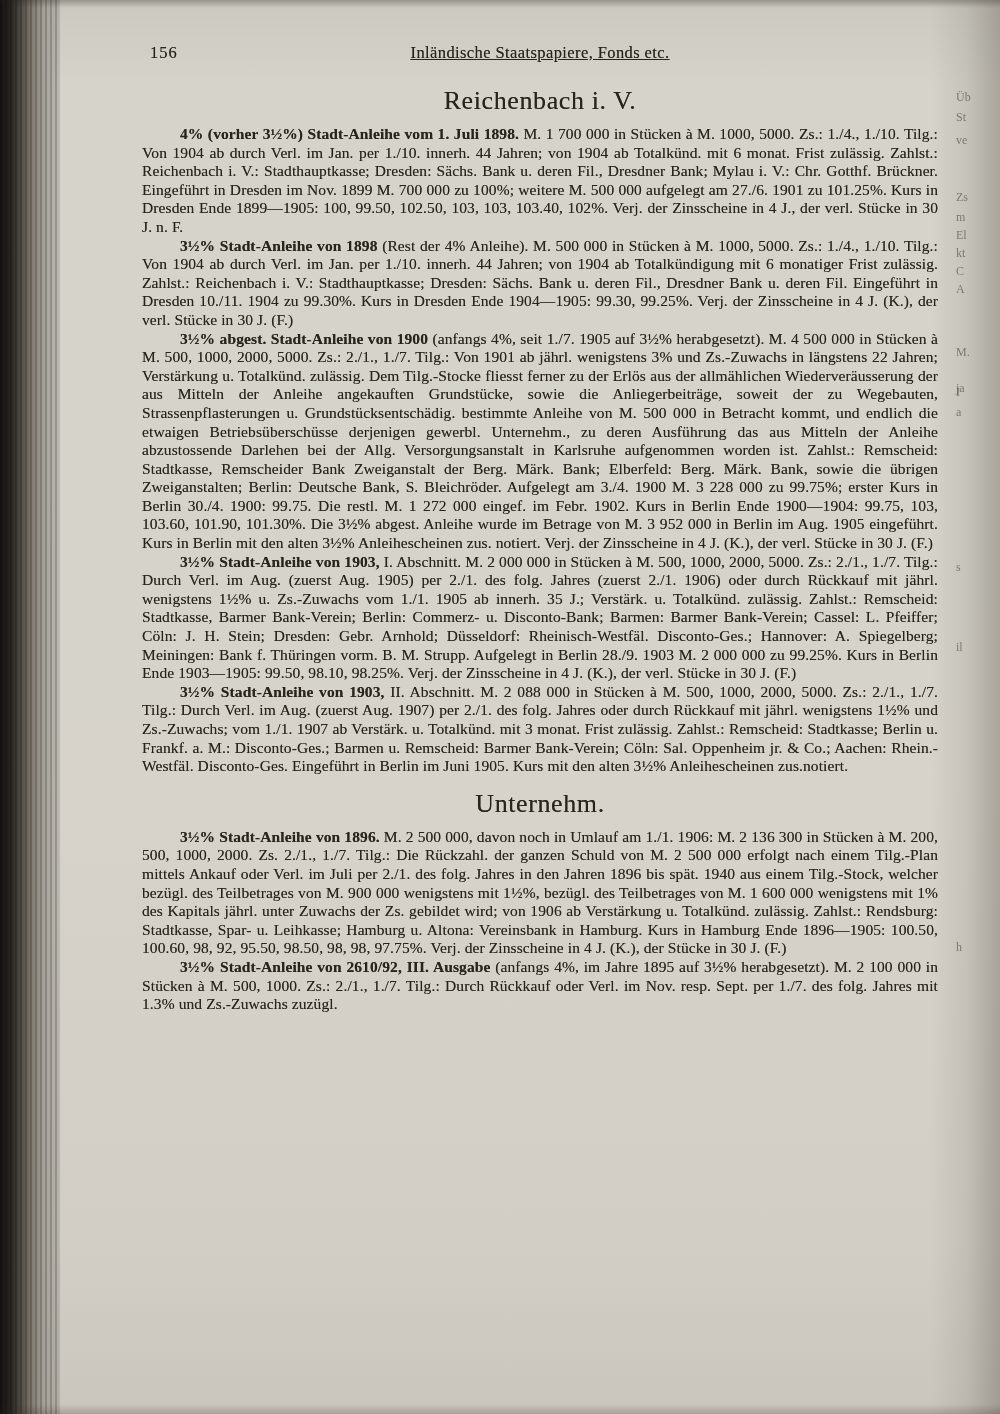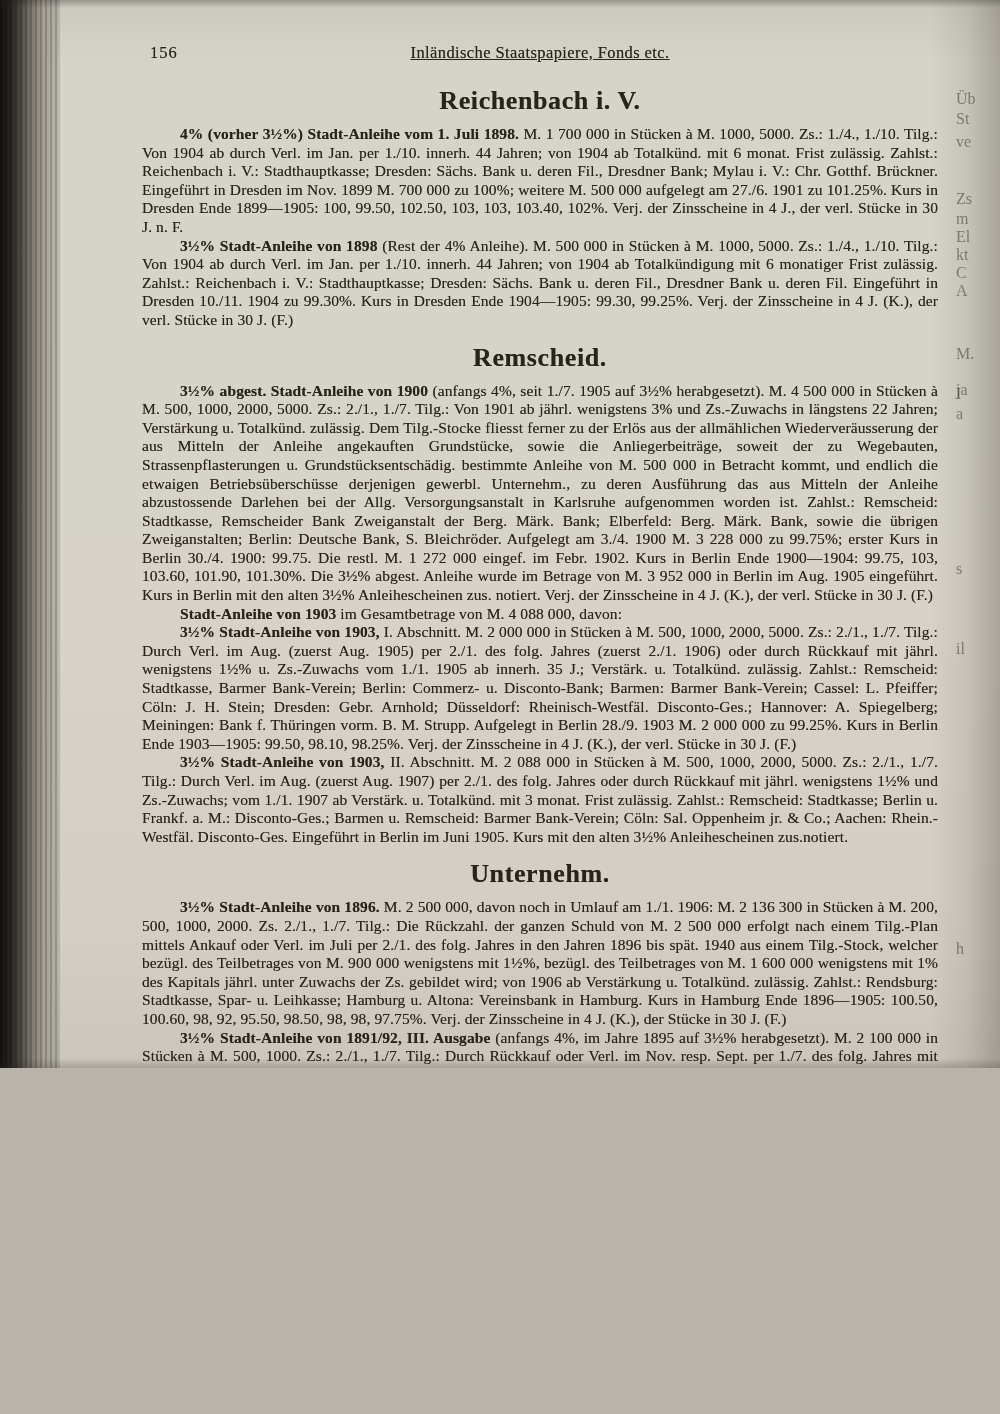--- a/index.html
+++ b/index.html
@@ -3,21 +3,21 @@
 <meta charset="utf-8">
 <style>
   html, body {
     margin: 0;
     padding: 0;
     background: #b8b4ab;
   }
   .page {
     position: relative;
     width: 1000px;
-    height: 1068px;
+    height: 1414px;
     overflow: hidden;
     background:
       linear-gradient(180deg, #cbc8bf 0%, #d6d3ca 6%, #d7d3ca 55%, #d2cec5 88%, #cac6bd 100%);
     font-family: "Liberation Serif", "DejaVu Serif", serif;
     color: #28231b;
   }
   
   .binding-strip {
     position: absolute; left: 0; top: 0; bottom: 0; width: 60px;
     background:
@@ -67,21 +67,21 @@
   }
   .running-title {
     text-align: center;
     letter-spacing: 0.4px;
     text-decoration: underline;
   }
 
   .section-heading {
     font-size: 26px;
     line-height: 30px;
-    font-weight: bold;
+    font-weight: normal;
     text-align: center;
     margin: 13px 0 9px 0;
     letter-spacing: 0.6px;
     text-shadow: 0 0 0.6px rgba(40,35,28,0.6);
   }
   .section-heading:first-of-type { margin-top: 6px; }
 
   p.para {
     margin: 0;
     text-indent: 38px;
@@ -93,21 +93,21 @@
   
   .edge-fragments {
     position: absolute; top: 0; right: 0; bottom: 0; width: 52px;
     overflow: hidden;
     pointer-events: none;
   }
   .edge-fragments span {
     position: absolute;
     left: 8px;
     font-family: "Liberation Serif", "DejaVu Serif", serif;
-    font-size: 16px;
+    font-size: 12px;
     color: #3c372e;
     opacity: 0.55;
     white-space: nowrap;
     filter: blur(0.3px);
   }
 </style>
 </head>
 <body>
 
 <div class="page">
@@ -121,30 +121,28 @@
 
     <div class="page-header">
       <span class="page-number">156</span>
       <div class="running-title">Inländische Staatspapiere, Fonds etc.</div>
     </div>
 
     <h2 class="section-heading">Reichenbach i. V.</h2>
     <p class="para"><b class="lead">4% (vorher 3½%) Stadt-Anleihe vom 1. Juli 1898.</b><span> M. 1 700 000 in Stücken à M. 1000, 5000. Zs.: 1./4., 1./10. Tilg.: Von 1904 ab durch Verl. im Jan. per 1./10. innerh. 44 Jahren; von 1904 ab Totalkünd. mit 6 monat. Frist zulässig. Zahlst.: Reichenbach i. V.: Stadthauptkasse; Dresden: Sächs. Bank u. deren Fil., Dresdner Bank; Mylau i. V.: Chr. Gotthf. Brückner. Eingeführt in Dresden im Nov. 1899 M. 700 000 zu 100%; weitere M. 500 000 aufgelegt am 27./6. 1901 zu 101.25%. Kurs in Dresden Ende 1899—1905: 100, 99.50, 102.50, 103, 103, 103.40, 102%. Verj. der Zinsscheine in 4 J., der verl. Stücke in 30 J. n. F.</span></p>
     <p class="para"><b class="lead">3½% Stadt-Anleihe von 1898</b><span> (Rest der 4% Anleihe). M. 500 000 in Stücken à M. 1000, 5000. Zs.: 1./4., 1./10. Tilg.: Von 1904 ab durch Verl. im Jan. per 1./10. innerh. 44 Jahren; von 1904 ab Totalkündigung mit 6 monatiger Frist zulässig. Zahlst.: Reichenbach i. V.: Stadthauptkasse; Dresden: Sächs. Bank u. deren Fil., Dresdner Bank u. deren Fil. Eingeführt in Dresden 10./11. 1904 zu 99.30%. Kurs in Dresden Ende 1904—1905: 99.30, 99.25%. Verj. der Zinsscheine in 4 J. (K.), der verl. Stücke in 30 J. (F.)</span></p>
 
-    <h2 class="section-heading">Remscheid.</h2>
     <p class="para"><b class="lead">3½% abgest. Stadt-Anleihe von 1900</b><span> (anfangs 4%, seit 1./7. 1905 auf 3½% herabgesetzt). M. 4 500 000 in Stücken à M. 500, 1000, 2000, 5000. Zs.: 2./1., 1./7. Tilg.: Von 1901 ab jährl. wenigstens 3% und Zs.-Zuwachs in längstens 22 Jahren; Verstärkung u. Totalkünd. zulässig. Dem Tilg.-Stocke fliesst ferner zu der Erlös aus der allmählichen Wiederveräusserung der aus Mitteln der Anleihe angekauften Grundstücke, sowie die Anliegerbeiträge, soweit der zu Wegebauten, Strassenpflasterungen u. Grundstücksentschädig. bestimmte Anleihe von M. 500 000 in Betracht kommt, und endlich die etwaigen Betriebsüberschüsse derjenigen gewerbl. Unternehm., zu deren Ausführung das aus Mitteln der Anleihe abzustossende Darlehen bei der Allg. Versorgungsanstalt in Karlsruhe aufgenommen worden ist. Zahlst.: Remscheid: Stadtkasse, Remscheider Bank Zweiganstalt der Berg. Märk. Bank; Elberfeld: Berg. Märk. Bank, sowie die übrigen Zweiganstalten; Berlin: Deutsche Bank, S. Bleichröder. Aufgelegt am 3./4. 1900 M. 3 228 000 zu 99.75%; erster Kurs in Berlin 30./4. 1900: 99.75. Die restl. M. 1 272 000 eingef. im Febr. 1902. Kurs in Berlin Ende 1900—1904: 99.75, 103, 103.60, 101.90, 101.30%. Die 3½% abgest. Anleihe wurde im Betrage von M. 3 952 000 in Berlin im Aug. 1905 eingeführt. Kurs in Berlin mit den alten 3½% Anleihescheinen zus. notiert. Verj. der Zinsscheine in 4 J. (K.), der verl. Stücke in 30 J. (F.)</span></p>
-    <p class="para"><b class="lead">Stadt-Anleihe von 1903</b><span> im Gesamtbetrage von M. 4 088 000, davon:</span></p>
     <p class="para"><b class="lead">3½% Stadt-Anleihe von 1903,</b><span> I. Abschnitt. M. 2 000 000 in Stücken à M. 500, 1000, 2000, 5000. Zs.: 2./1., 1./7. Tilg.: Durch Verl. im Aug. (zuerst Aug. 1905) per 2./1. des folg. Jahres (zuerst 2./1. 1906) oder durch Rückkauf mit jährl. wenigstens 1½% u. Zs.-Zuwachs vom 1./1. 1905 ab innerh. 35 J.; Verstärk. u. Totalkünd. zulässig. Zahlst.: Remscheid: Stadtkasse, Barmer Bank-Verein; Berlin: Commerz- u. Disconto-Bank; Barmen: Barmer Bank-Verein; Cassel: L. Pfeiffer; Cöln: J. H. Stein; Dresden: Gebr. Arnhold; Düsseldorf: Rheinisch-Westfäl. Disconto-Ges.; Hannover: A. Spiegelberg; Meiningen: Bank f. Thüringen vorm. B. M. Strupp. Aufgelegt in Berlin 28./9. 1903 M. 2 000 000 zu 99.25%. Kurs in Berlin Ende 1903—1905: 99.50, 98.10, 98.25%. Verj. der Zinsscheine in 4 J. (K.), der verl. Stücke in 30 J. (F.)</span></p>
     <p class="para"><b class="lead">3½% Stadt-Anleihe von 1903,</b><span> II. Abschnitt. M. 2 088 000 in Stücken à M. 500, 1000, 2000, 5000. Zs.: 2./1., 1./7. Tilg.: Durch Verl. im Aug. (zuerst Aug. 1907) per 2./1. des folg. Jahres oder durch Rückkauf mit jährl. wenigstens 1½% und Zs.-Zuwachs; vom 1./1. 1907 ab Verstärk. u. Totalkünd. mit 3 monat. Frist zulässig. Zahlst.: Remscheid: Stadtkasse; Berlin u. Frankf. a. M.: Disconto-Ges.; Barmen u. Remscheid: Barmer Bank-Verein; Cöln: Sal. Oppenheim jr. &amp; Co.; Aachen: Rhein.-Westfäl. Disconto-Ges. Eingeführt in Berlin im Juni 1905. Kurs mit den alten 3½% Anleihescheinen zus.notiert.</span></p>
 
     <h2 class="section-heading">Unternehm.</h2>
     <p class="para"><b class="lead">3½% Stadt-Anleihe von 1896.</b><span> M. 2 500 000, davon noch in Umlauf am 1./1. 1906: M. 2 136 300 in Stücken à M. 200, 500, 1000, 2000. Zs. 2./1., 1./7. Tilg.: Die Rückzahl. der ganzen Schuld von M. 2 500 000 erfolgt nach einem Tilg.-Plan mittels Ankauf oder Verl. im Juli per 2./1. des folg. Jahres in den Jahren 1896 bis spät. 1940 aus einem Tilg.-Stock, welcher bezügl. des Teilbetrages von M. 900 000 wenigstens mit 1½%, bezügl. des Teilbetrages von M. 1 600 000 wenigstens mit 1% des Kapitals jährl. unter Zuwachs der Zs. gebildet wird; von 1906 ab Verstärkung u. Totalkünd. zulässig. Zahlst.: Rendsburg: Stadtkasse, Spar- u. Leihkasse; Hamburg u. Altona: Vereinsbank in Hamburg. Kurs in Hamburg Ende 1896—1905: 100.50, 100.60, 98, 92, 95.50, 98.50, 98, 98, 97.75%. Verj. der Zinsscheine in 4 J. (K.), der Stücke in 30 J. (F.)</span></p>
 
-    <p class="para"><b class="lead">3½% Stadt-Anleihe von 1891/92, III. Ausgabe</b><span> (anfangs 4%, im Jahre 1895 auf 3½% herabgesetzt). M. 2 100 000 in Stücken à M. 500, 1000. Zs.: 2./1., 1./7. Tilg.: Durch Rückkauf oder Verl. im Nov. resp. Sept. per 1./7. des folg. Jahres mit 1.3% und Zs.-Zuwachs zuzügl.</span></p>
+    <p class="para"><b class="lead">3½% Stadt-Anleihe von 2610/92, III. Ausgabe</b><span> (anfangs 4%, im Jahre 1895 auf 3½% herabgesetzt). M. 2 100 000 in Stücken à M. 500, 1000. Zs.: 2./1., 1./7. Tilg.: Durch Rückkauf oder Verl. im Nov. resp. Sept. per 1./7. des folg. Jahres mit 1.3% und Zs.-Zuwachs zuzügl.</span></p>
 
   </div>
 
   <div class="edge-fragments">
     <span style="top:90px">Üb</span>
     <span style="top:110px">St</span>
     <span style="top:133px">ve</span>
     <span style="top:190px">Zs</span>
     <span style="top:210px">m</span>
     <span style="top:228px">El</span>

